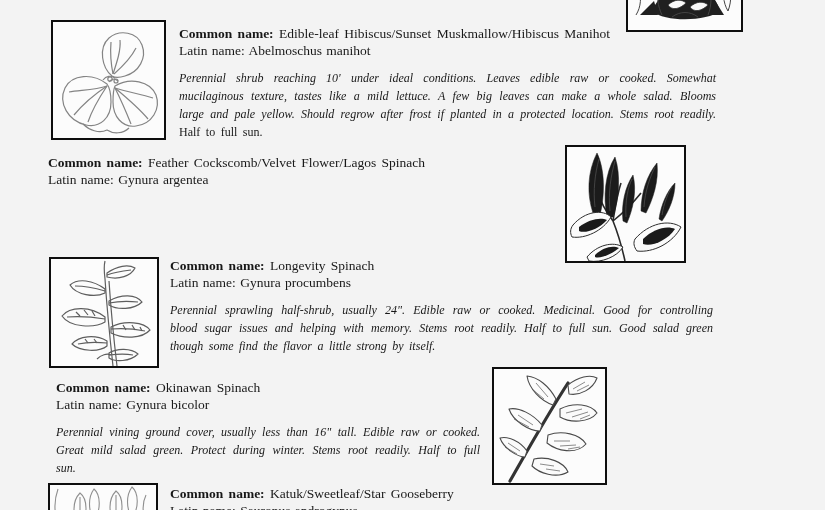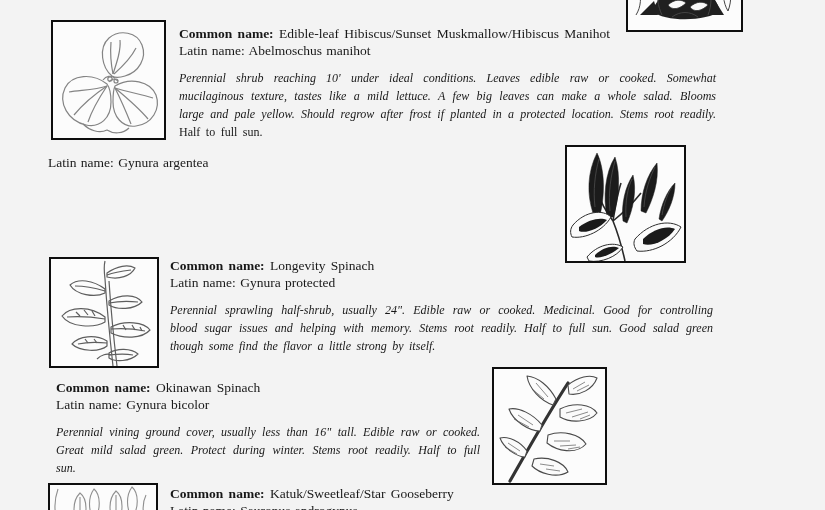--- a/index.html
+++ b/index.html
@@ -101,20 +101,21 @@
       </g>
     </svg>
   </div>
   <div class="text-block e1-text">
     <div class="name-line"><b>Common name:</b> <span>Edible-leaf Hibiscus/Sunset Muskmallow/Hibiscus Manihot</span></div>
     <div class="latin-line"><span>Latin name:</span> <span class="latin">Abelmoschus manihot</span></div>
     <p class="desc"><span class="it">Perennial shrub reaching 10' under ideal conditions. Leaves edible raw or cooked. Somewhat mucilaginous texture, tastes like a mild lettuce. A few big leaves can make a whole salad. Blooms large and pale yellow. Should regrow after frost if planted in a protected location. Stems root readily.</span> <span class="rm">Half to full sun.</span></p>
   </div>
 
   <div class="text-block e2-text">
+    <div class="name-line"><b>Common name:</b> <span>Feather Cockscomb/Velvet Flower/Lagos Spinach</span></div>
     <div class="latin-line"><span>Latin name:</span> <span class="latin">Gynura argentea</span></div>
   </div>
   <div class="img-box e2-img">
     <svg viewBox="0 0 117 114">
       <g fill="none" stroke="#2a2a2a" stroke-width="1.6">
         <path d="M58,114 C54,96 50,84 46,74"></path>
         <path d="M46,74 C40,66 34,56 30,44"></path>
         <path d="M46,74 C48,62 50,48 54,36"></path>
         <path d="M46,74 C56,66 66,56 74,46"></path>
       </g>
@@ -166,21 +167,21 @@
         <path d="M56,84 C46,83 36,83 27,85"></path>
         <path d="M34,80 l3,4 M43,80 l3,4"></path>
         <path d="M58,94 C66,89 80,89 87,95 C79,103 64,103 58,99 Z"></path>
         <path d="M58,96 C67,95 76,95 82,96"></path>
         <path d="M46,100 C50,96 56,94 60,96"></path>
       </g>
     </svg>
   </div>
   <div class="text-block e3-text">
     <div class="name-line"><b>Common name:</b> <span>Longevity Spinach</span></div>
-    <div class="latin-line"><span>Latin name:</span> <span class="latin">Gynura protected</span></div>
+    <div class="latin-line"><span>Latin name:</span> <span class="latin">Gynura procumbens</span></div>
     <p class="desc"><span class="it">Perennial sprawling half-shrub, usually 24". Edible raw or cooked. Medicinal. Good for controlling blood sugar issues and helping with memory. Stems root readily. Half to full sun. Good salad green though some find the flavor a little strong by itself.</span></p>
   </div>
 
   <div class="text-block e4-text">
     <div class="name-line"><b>Common name:</b> <span>Okinawan Spinach</span></div>
     <div class="latin-line"><span>Latin name:</span> <span class="latin">Gynura bicolor</span></div>
     <p class="desc"><span class="it">Perennial vining ground cover, usually less than 16" tall. Edible raw or cooked. Great mild salad green. Protect during winter. Stems root readily. Half to full sun.</span></p>
   </div>
   <div class="img-box e4-img">
     <svg viewBox="0 0 111 114">

